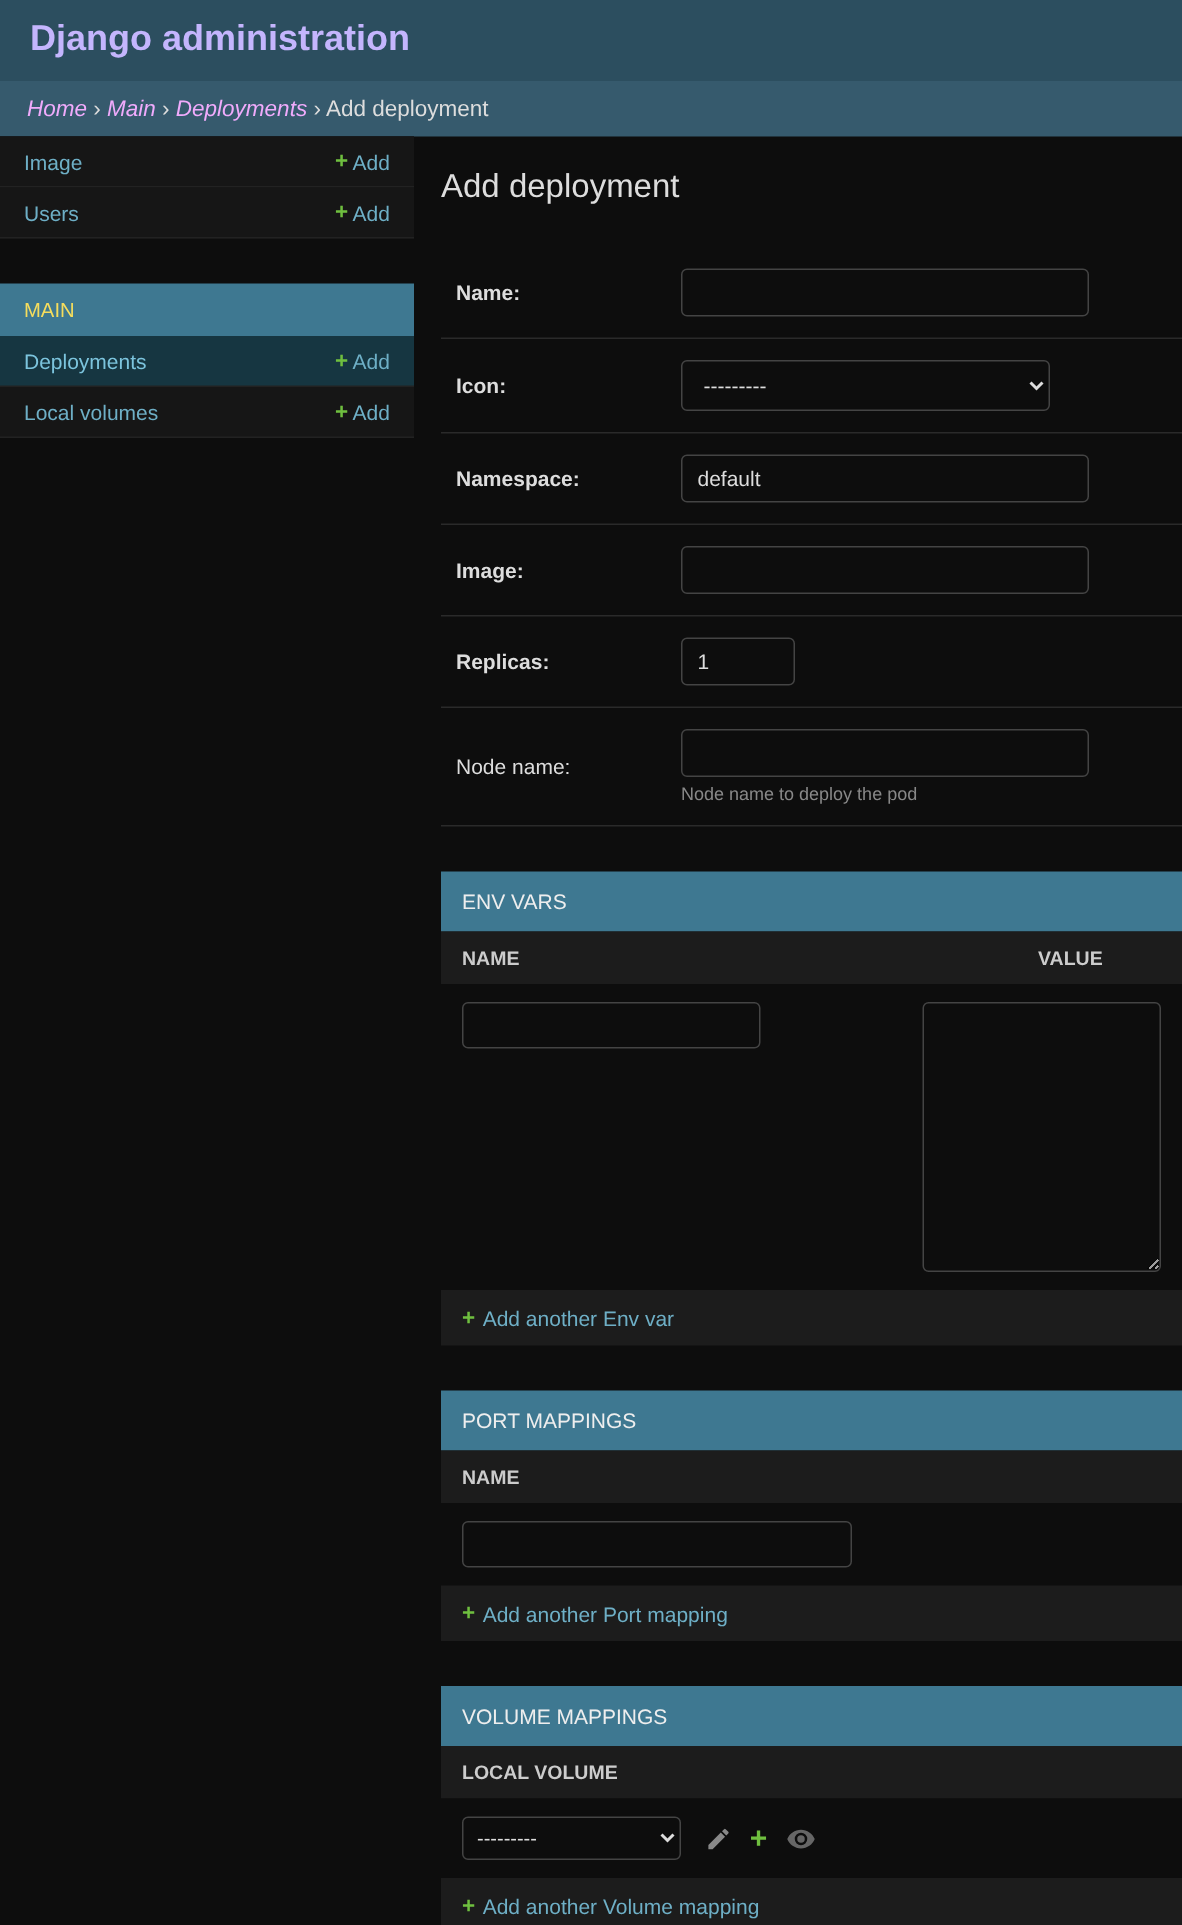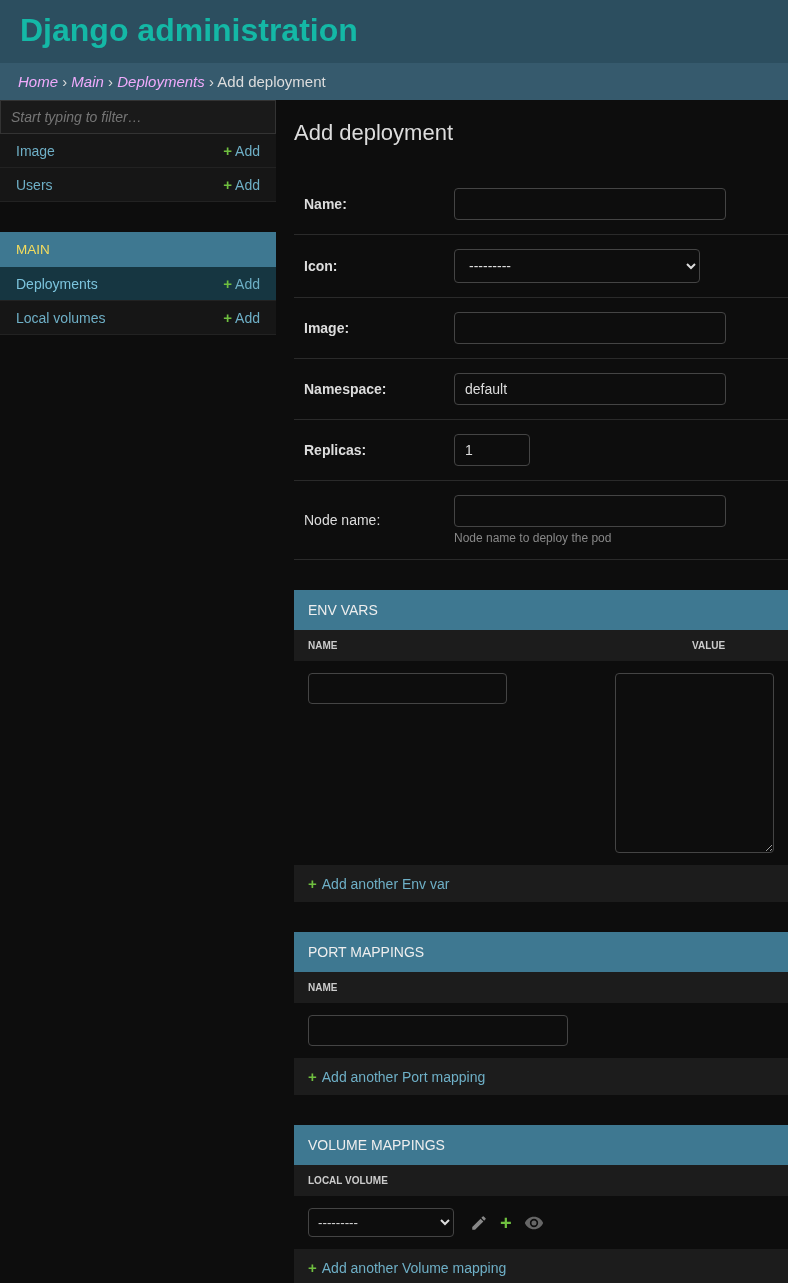--- a/index.html
+++ b/index.html
@@ -8,22 +8,22 @@
   background: #0d0d0d;
   color: #ccc;
   font-size: 14px;
   width: 788px;
 }
 .header {
   background: #2c4e5f;
   padding: 12px 20px 14px;
 }
 .header h1 {
-  color: #14b8a6;
-  font-size: 32px;
+  color: #c4b5fd;
+  font-size: 24px;
   font-weight: bold;
 }
 .breadcrumbs {
   background: #365a6d;
   padding: 10px 18px;
   color: #ddd;
   font-size: 15px;
 }
 .breadcrumbs a { color: #f0abfc; text-decoration: none; font-style: italic; }
 .container { display: flex; }
@@ -116,21 +116,21 @@
   background: #3e7891;
   color: #eee;
   font-size: 14px;
   padding: 12px 14px;
   text-transform: uppercase;
 }
 .inline-cols {
   background: #1c1c1c;
   display: flex;
   padding: 10px 14px;
-  font-size: 10px;
+  font-size: 13px;
   color: #ccc;
   font-weight: bold;
 }
 .inline-cols .col-name { width: 384px; }
 .inline-body { padding: 12px 14px; background: #0d0d0d; }
 .inline-body input[type="text"] {
   background: #0d0d0d;
   border: 1px solid #444;
   border-radius: 4px;
   color: #ddd;
@@ -180,21 +180,20 @@
   <span>›</span>
   <a href="#">Main</a>
   <span>›</span>
   <a href="#">Deployments</a>
   <span>›</span>
   <span>Add deployment</span>
 </div>
 
 <div class="container">
   <div class="sidebar">
-    <input class="filter-input" type="text" placeholder="Start typing to filter…" style="">
     
     <div class="sidebar-item">
       <a href="#" class="model-link">Image</a>
       <a href="#" class="add-link">
           <span class="plus-icon">+</span>
           <span>Add</span>
         </a>
     </div>
     <div class="sidebar-item">
       <a href="#" class="model-link">Users</a>
@@ -228,26 +227,26 @@
 
     <div class="form-row">
       <label>Name:</label>
       <input type="text" style="">
     </div>
     <div class="form-row">
       <label>Icon:</label>
       <select><option>---------</option></select>
     </div>
     <div class="form-row">
+      <label>Namespace:</label>
+      <input type="text" value="default" style="">
+    </div>
+    <div class="form-row">
       <label>Image:</label>
       <input type="text" style="">
-    </div>
-    <div class="form-row">
-      <label>Namespace:</label>
-      <input type="text" value="default" style="">
     </div>
     <div class="form-row">
       <label>Replicas:</label>
       <input type="number" value="1" style="">
     </div>
     <div class="form-row opt">
       <label>Node name:</label>
       <div class="field-wrap">
         <input type="text" style="">
         <div class="help-text">Node name to deploy the pod</div>

